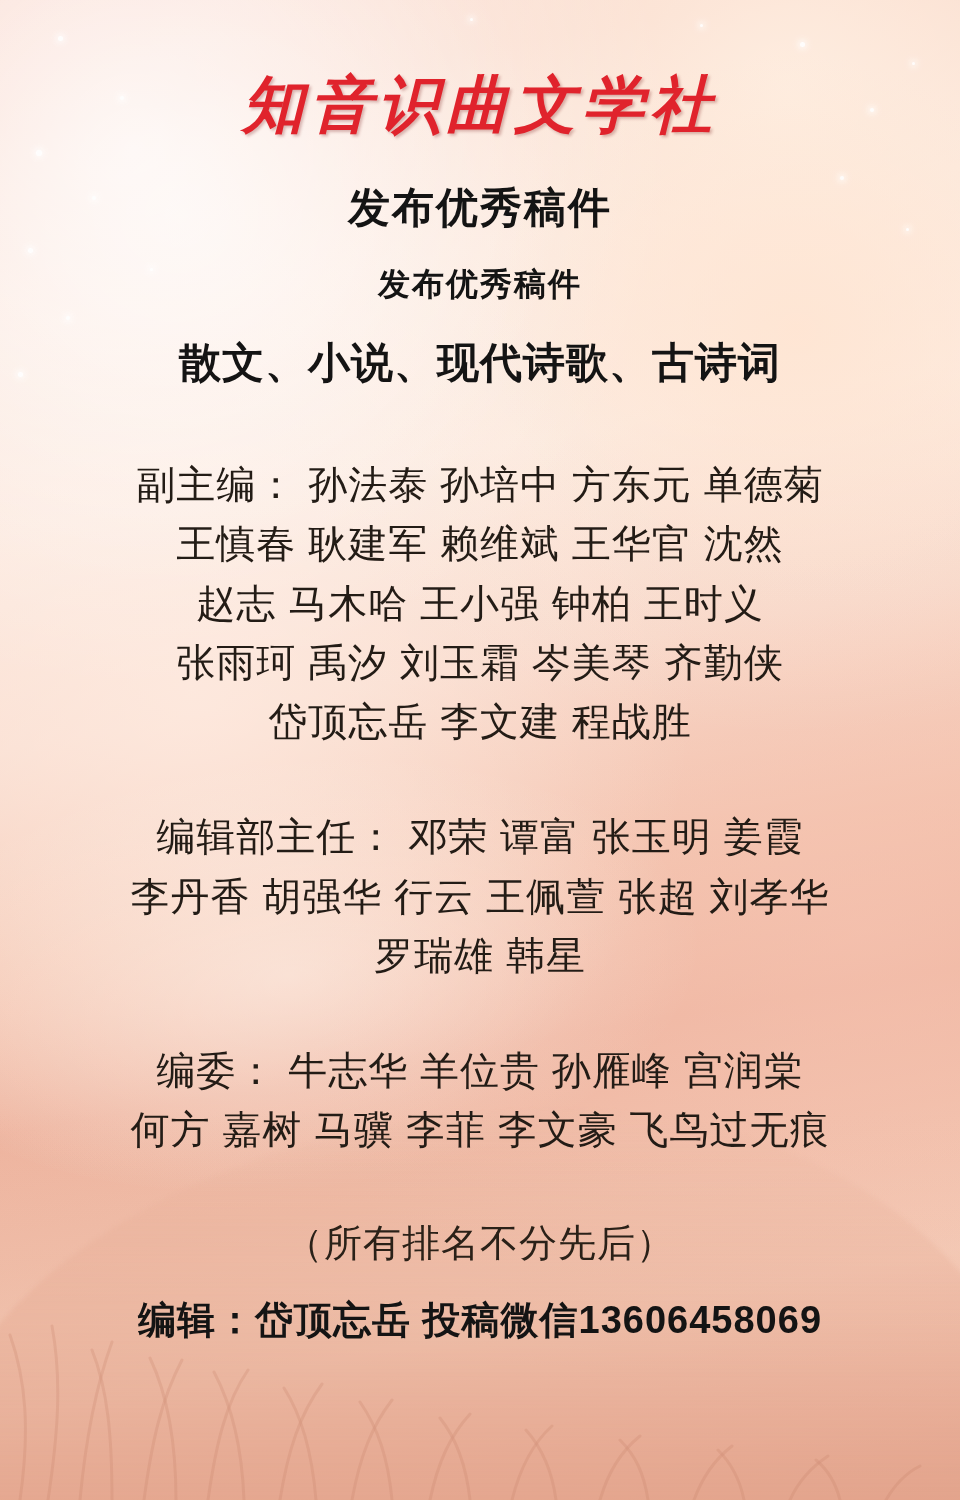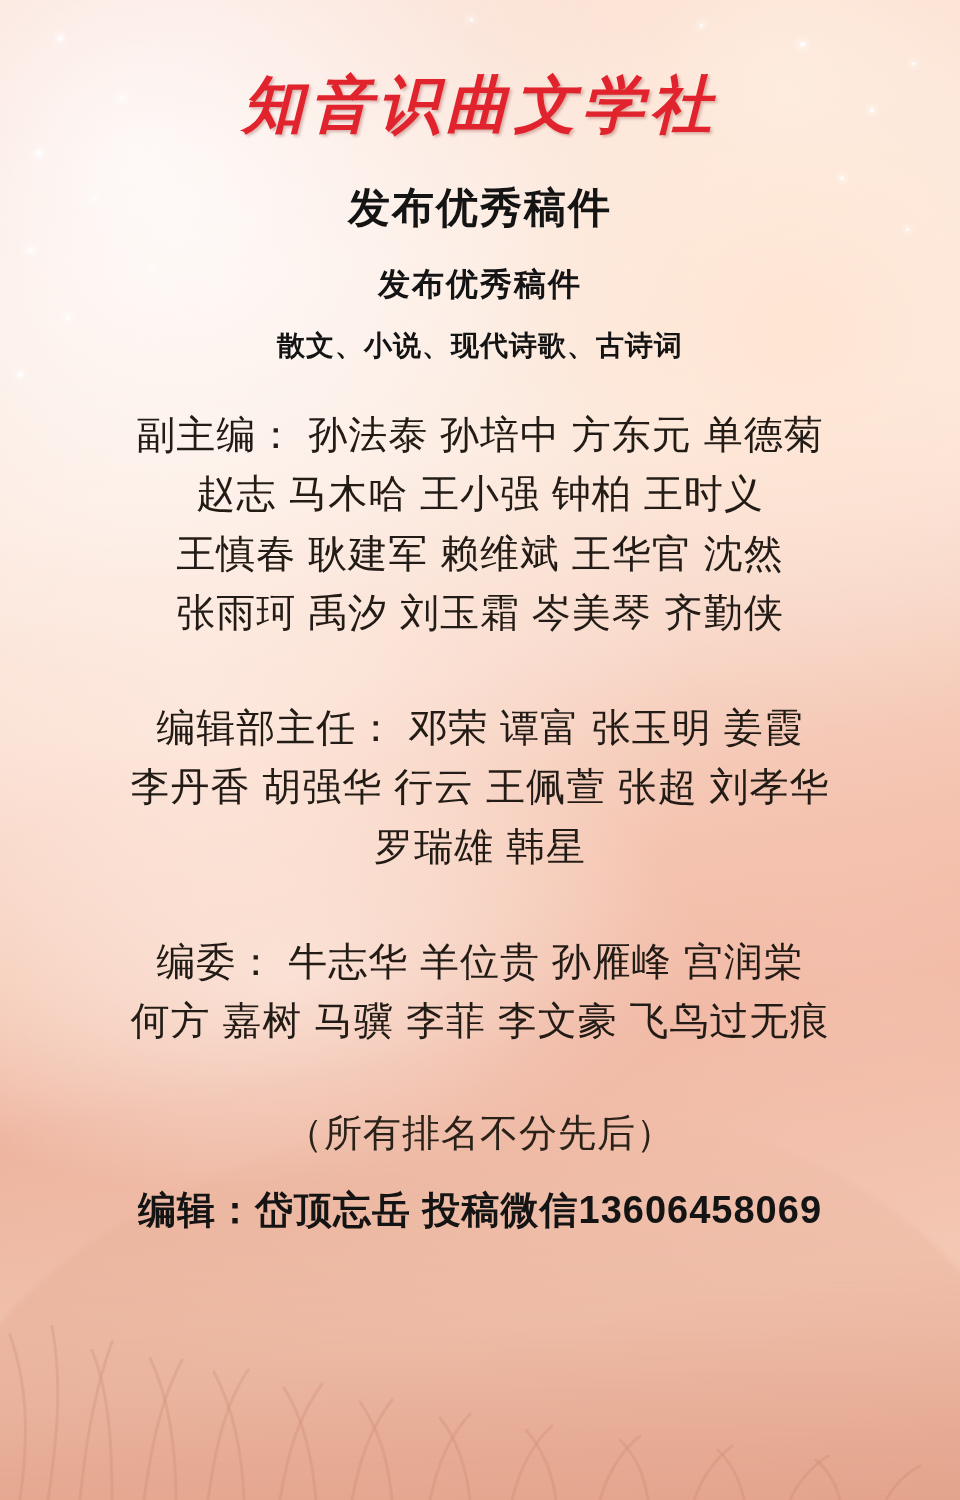--- a/index.html
+++ b/index.html
@@ -129,29 +129,29 @@
     color: #141414;
   }
   .title-2 {
     margin-top: 27px;
     font-size: 32px;
     font-weight: bold;
     letter-spacing: 2px;
     color: #141414;
   }
   .title-3 {
-    margin-top: 20px;
-    font-size: 28px;
+    margin-top: 28px;
+    font-size: 42px;
     font-weight: bold;
     letter-spacing: 1px;
     color: #141414;
     font-family: Liberation Mono, monospace;
   }
   .section {
-    margin-top: 40px;
+    margin-top: 64px;
   }
   .section .line {
     font-size: 39px;
     line-height: 1.52;
     color: #231c16;
     letter-spacing: 1px;
   }
   .section .line.lead {
     font-weight: normal;
   }
@@ -228,23 +228,24 @@
   <div class="content">
 
     <div class="brand">知音识曲文学社</div>
 
     <div class="title-1">发布优秀稿件</div>
     <div class="title-2">发布优秀稿件</div>
     <div class="title-3">散文、小说、现代诗歌、古诗词</div>
 
     <div class="section">
       <div class="line lead">副主编： 孙法泰  孙培中  方东元  单德菊</div>
+      <div class="line">王慎春  耿建军  赖维斌  王华官  沈然</div>
       <div class="line">赵志  马木哈  王小强  钟柏  王时义</div>
-      <div class="line">王慎春  耿建军  赖维斌  王华官  沈然</div>
       <div class="line">张雨珂  禹汐  刘玉霜  岑美琴  齐勤侠</div>
+      <div class="line">岱顶忘岳  李文建  程战胜</div>
     </div>
 
     <div class="section gap-lg">
       <div class="line lead">编辑部主任： 邓荣  谭富  张玉明  姜霞</div>
       <div class="line">李丹香  胡强华  行云  王佩萱  张超  刘孝华</div>
       <div class="line">罗瑞雄  韩星</div>
     </div>
 
     <div class="section gap-lg">
       <div class="line lead">编委： 牛志华  羊位贵  孙雁峰  宫润棠</div>

